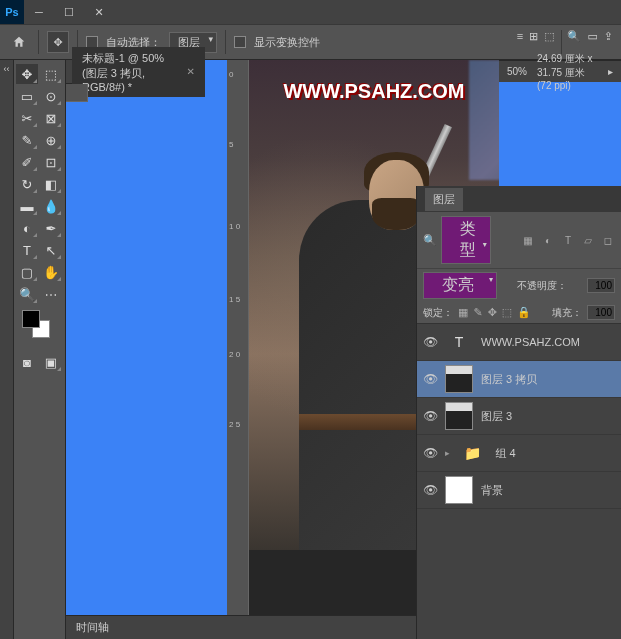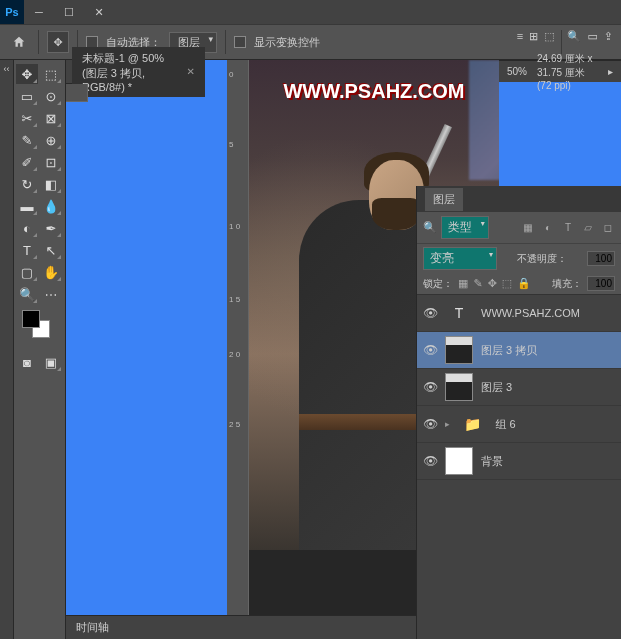--- a/index.html
+++ b/index.html
@@ -53,21 +53,21 @@
 .forest-blur{position:absolute;top:80px;left:0;width:100%;height:70%;background:radial-gradient(ellipse at 30% 40%,rgba(140,120,100,0.3),transparent 50%),radial-gradient(ellipse at 70% 60%,rgba(100,90,110,0.2),transparent 50%)}
 .extra-canvas{position:absolute;top:0;right:-110px;width:140px;height:120px;background:linear-gradient(135deg,#4a5a7a,#6a6a8a,#3a4a5a);filter:blur(1px)}
 .statusbar{height:22px;background:#424242;border-top:1px solid #282828;display:flex;align-items:center;padding:0 8px;gap:10px;font-size:10px}
 .right-panels{width:205px;background:#535353;border-left:1px solid #282828;position:absolute;right:0;top:186px;bottom:0;display:flex;flex-direction:column}
 .panel-tabs{height:26px;background:#383838;display:flex;align-items:center;padding-left:8px}
 .panel-tab{padding:4px 8px;font-size:11px;background:#535353}
 .panel-row{display:flex;align-items:center;padding:4px 6px;gap:4px;border-bottom:1px solid #424242;font-size:10px}
 .filter-icons{display:flex;gap:6px;margin-left:auto}
 .filter-icons span{width:14px;text-align:center;color:#aaa}
 .blend-row{display:flex;align-items:center;padding:3px 6px;gap:20px}
-.blend-dd{flex:1;background:#0f766e;border:1px solid #666;padding:2px 14px 2px 6px;font-size:12px;position:relative}
+.blend-dd{flex:1;background:#701a75;border:1px solid #666;padding:2px 14px 2px 18px;font-size:16px;position:relative}
 .blend-dd::after{content:"▾";position:absolute;right:3px;font-size:8px}
 .opacity-label{font-size:10px}
 .opacity-input{width:28px;background:#424242;border:1px solid #666;padding:1px 2px;font-size:10px;text-align:right}
 .lock-row{display:flex;align-items:center;padding:3px 6px;gap:5px;border-bottom:1px solid #333;font-size:10px}
 .lock-row span.ico{color:#aaa;font-size:11px}
 .layer-list{flex:1;overflow:auto;background:#424242}
 .layer{display:flex;align-items:center;padding:4px 6px;gap:8px;border-bottom:1px solid #383838;min-height:36px}
 .layer.selected{background:#5a7aa8}
 .layer .eye{width:14px;font-size:12px}
 .layer .thumb{width:28px;height:28px;background:#fff;border:1px solid #888;display:flex;align-items:center;justify-content:center;font-size:14px}
@@ -271,21 +271,21 @@
       </div>
       <div class="layer">
         <span class="eye">👁</span>
         <span class="thumb warrior-thumb"></span>
         <span class="name">图层 3</span>
       </div>
       <div class="layer">
         <span class="eye">👁</span>
         <span class="expand">▸</span>
         <span class="thumb folder">📁</span>
-        <span class="name">组 6</span>
+        <span class="name">组 4</span>
       </div>
       <div class="layer">
         <span class="eye">👁</span>
         <span class="thumb"></span>
         <span class="name">背景</span>
       </div>
     </div>
   </div>
 </div>
 

